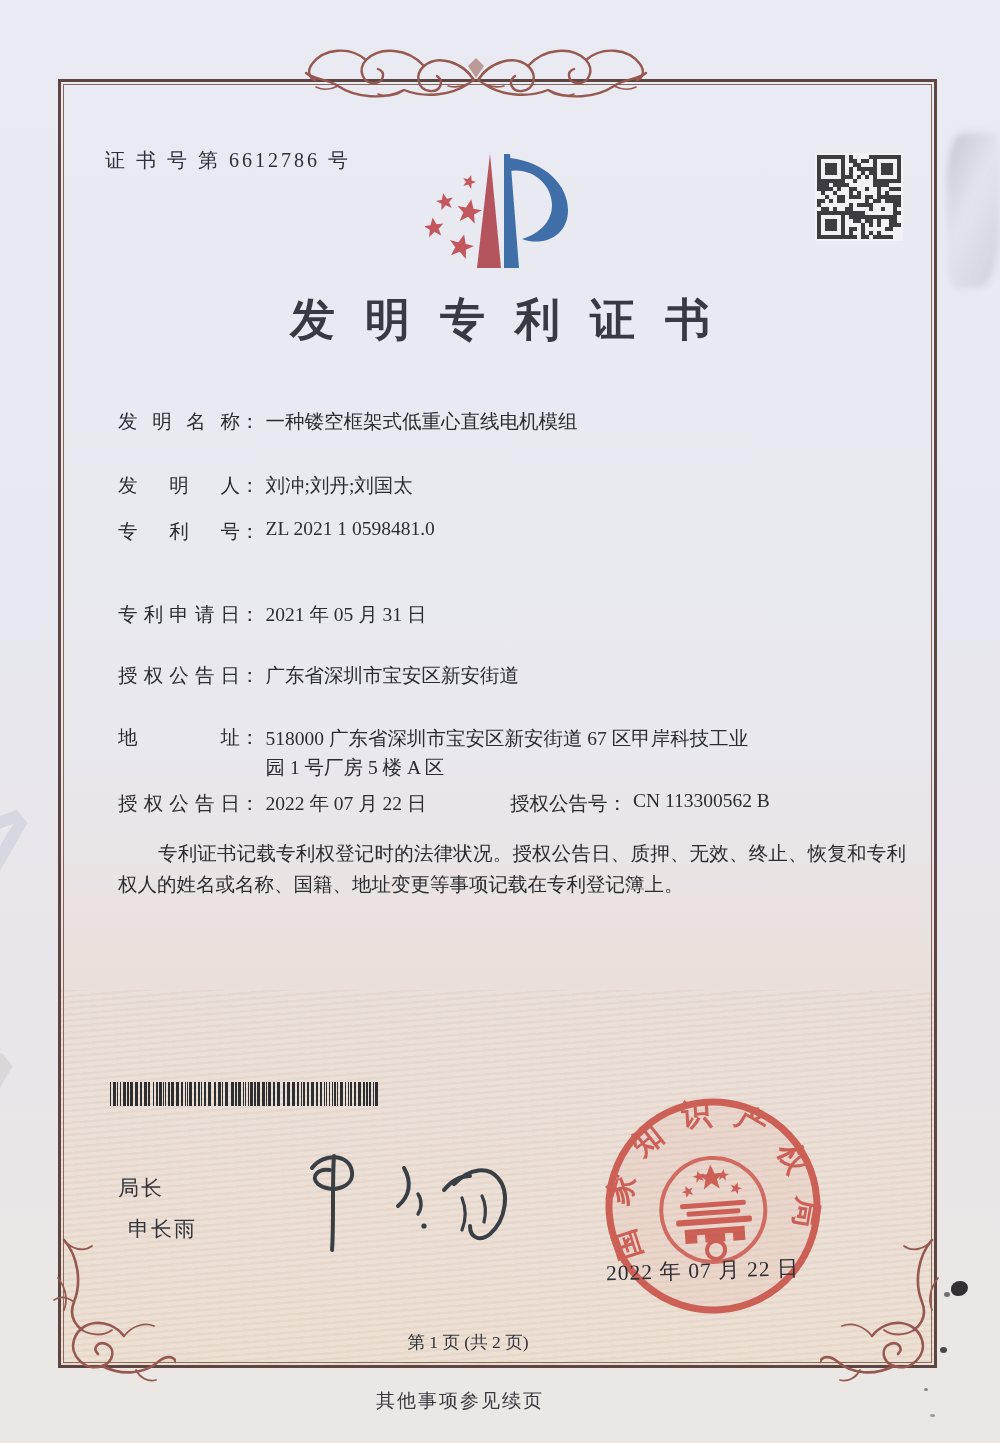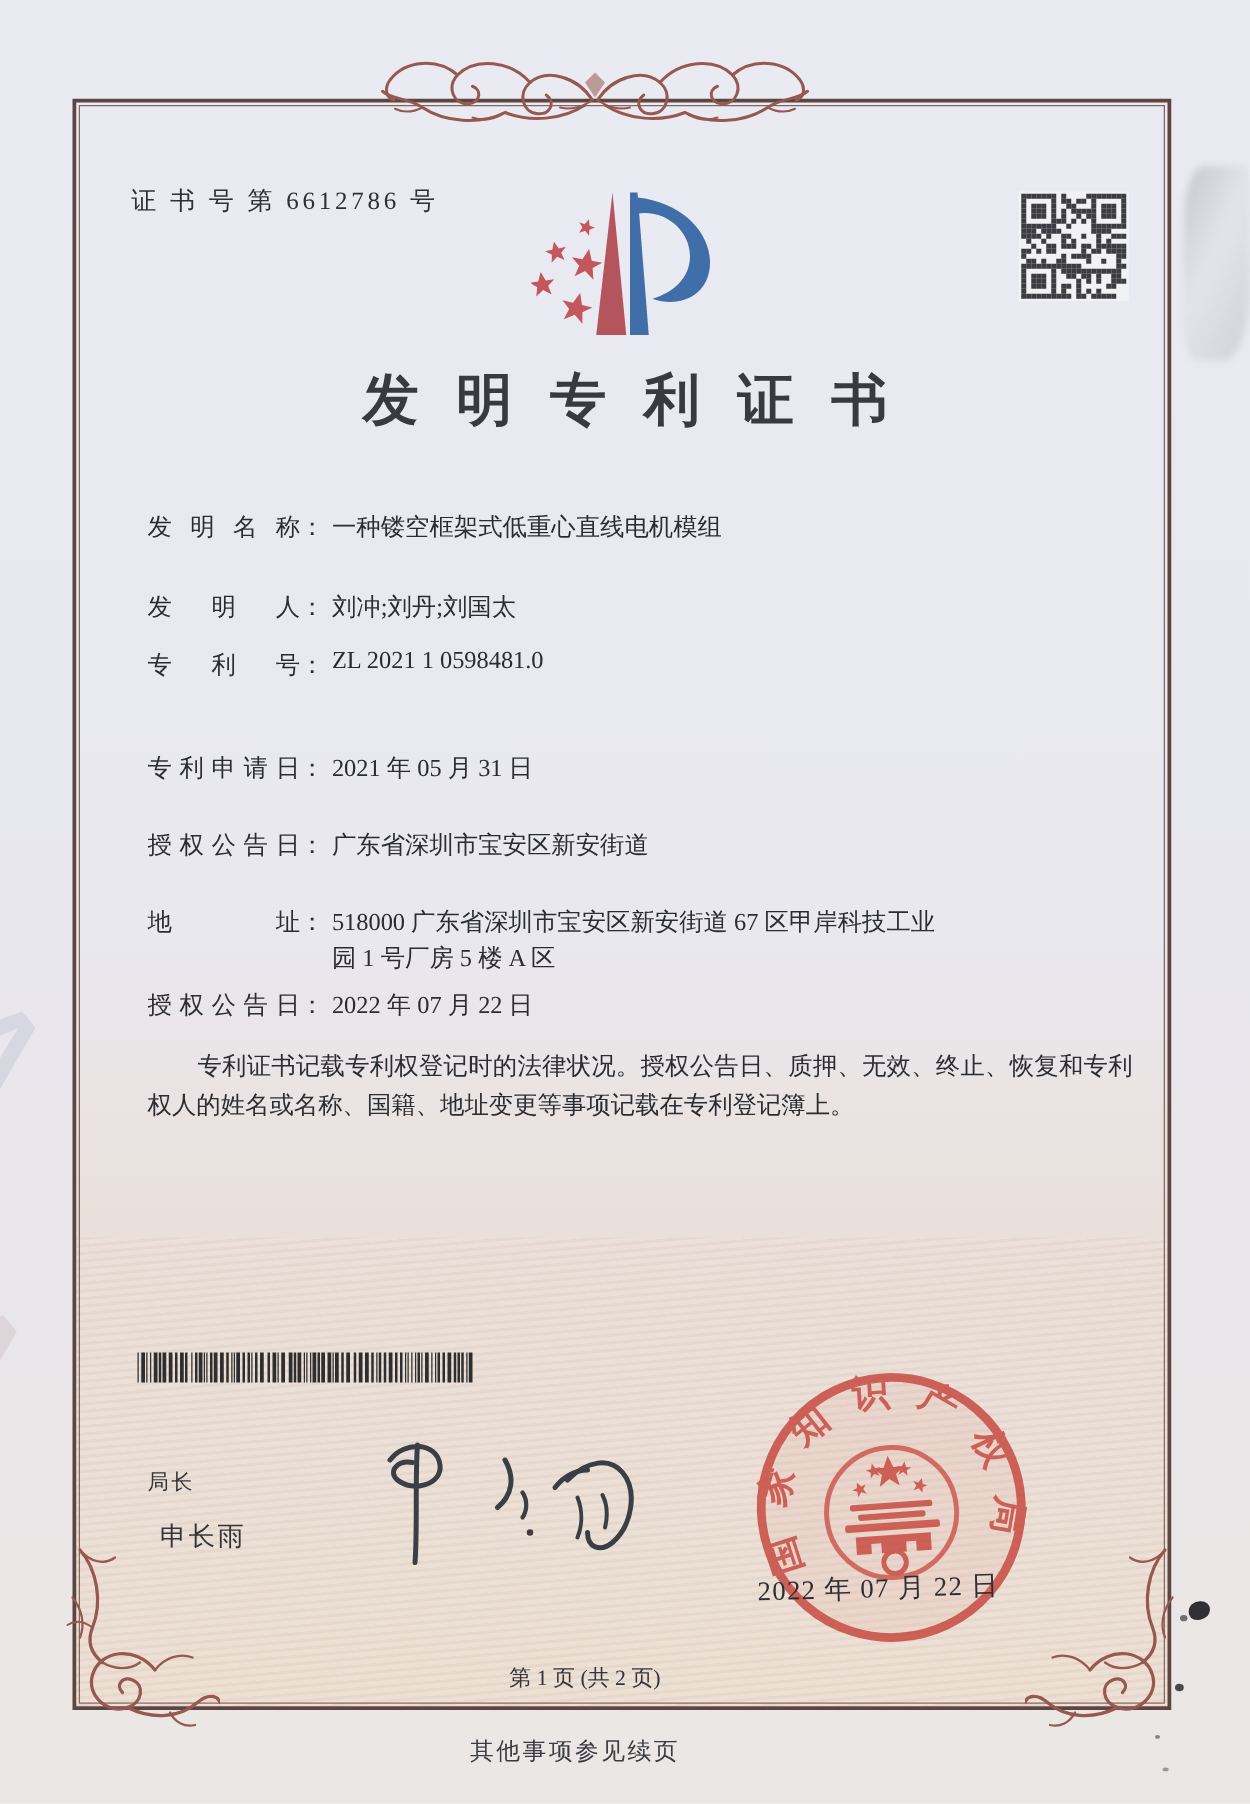--- a/index.html
+++ b/index.html
@@ -48,21 +48,21 @@
   .fval{display:inline-block;margin-left:6px;vertical-align:top;}
   .addr-val{white-space:normal;width:660px;line-height:29px;}
   .grant2{position:absolute;left:392px;top:0;}
   
   .paras{position:absolute;left:118px;top:838px;width:788px;}
   .paras p{margin:0;font-size:19.5px;line-height:31px;text-indent:2.05em;text-align:justify;}
   .paras p + p{margin-top:8px;}
   
   .barcode{position:absolute;left:110px;top:1082px;width:276px;height:24px;display:flex;align-items:stretch;}
   .barcode i{display:block;background:#2e2e31;}
-  .sig-title{left:118px;top:1174px;font-size:17px;letter-spacing:2px;color:#33343a;}
+  .sig-title{left:118px;top:1174px;font-size:21px;letter-spacing:2px;color:#33343a;}
   .sig-name{left:128px;top:1215px;font-size:21px;letter-spacing:2px;color:#33343a;}
   .signature{left:272px;top:1138px;}
   .seal{left:597px;top:1090px;transform:rotate(-4deg);}
   .seal-date{left:606px;top:1255px;width:250px;font-size:21.5px;letter-spacing:1px;color:#2e2e34;
     transform:rotate(-1.5deg);white-space:nowrap;}
   .pagenum{left:0;width:936px;top:1330px;text-align:center;font-size:17.5px;color:#33343a;}
   .footnote{left:0;width:920px;top:1388px;text-align:center;font-size:19px;letter-spacing:2px;color:#3a3b42;}
   
   .qr{position:absolute;left:815px;top:153px;width:88px;height:88px;background:#f2f2f4;
     display:grid;grid-template-columns:repeat(21,1fr);grid-template-rows:repeat(21,1fr);padding:2px;box-sizing:border-box;}
@@ -614,20 +614,23 @@
     <span class="flabel">专利申请日</span><span class="colon">：</span><span class="fval">2021 年 05 月 31 日</span>
   </div>
   <div class="row" style="top:662px;">
     <span class="flabel">授权公告日</span><span class="colon">：</span><span class="fval">广东省深圳市宝安区新安街道</span>
   </div>
   <div class="row" style="top:724px;">
     <span class="flabel">地址</span><span class="colon">：</span><span class="fval addr-val"><span>518000  广东省深圳市宝安区新安街道 67 区甲岸科技工业</span><br><span>园 1 号厂房 5 楼 A 区</span></span>
   </div>
   <div class="row" style="top:790px;">
     <span class="flabel">授权公告日</span><span class="colon">：</span><span class="fval">2022 年 07 月 22 日</span>
+    <span class="grant2">
+      <span>授权公告号</span><span class="colon">：</span><span class="fval">CN 113300562 B</span>
+    </span>
   </div>
 
   <div class="paras">
     <p>专利证书记载专利权登记时的法律状况。授权公告日、质押、无效、终止、恢复和专利权人的姓名或名称、国籍、地址变更等事项记载在专利登记簿上。</p>
   </div>
 
   <div class="barcode">
       <i style="width:1px;margin-right:2px;"></i>
       <i style="width:3px;margin-right:1px;"></i>
       <i style="width:1px;margin-right:2px;"></i>

